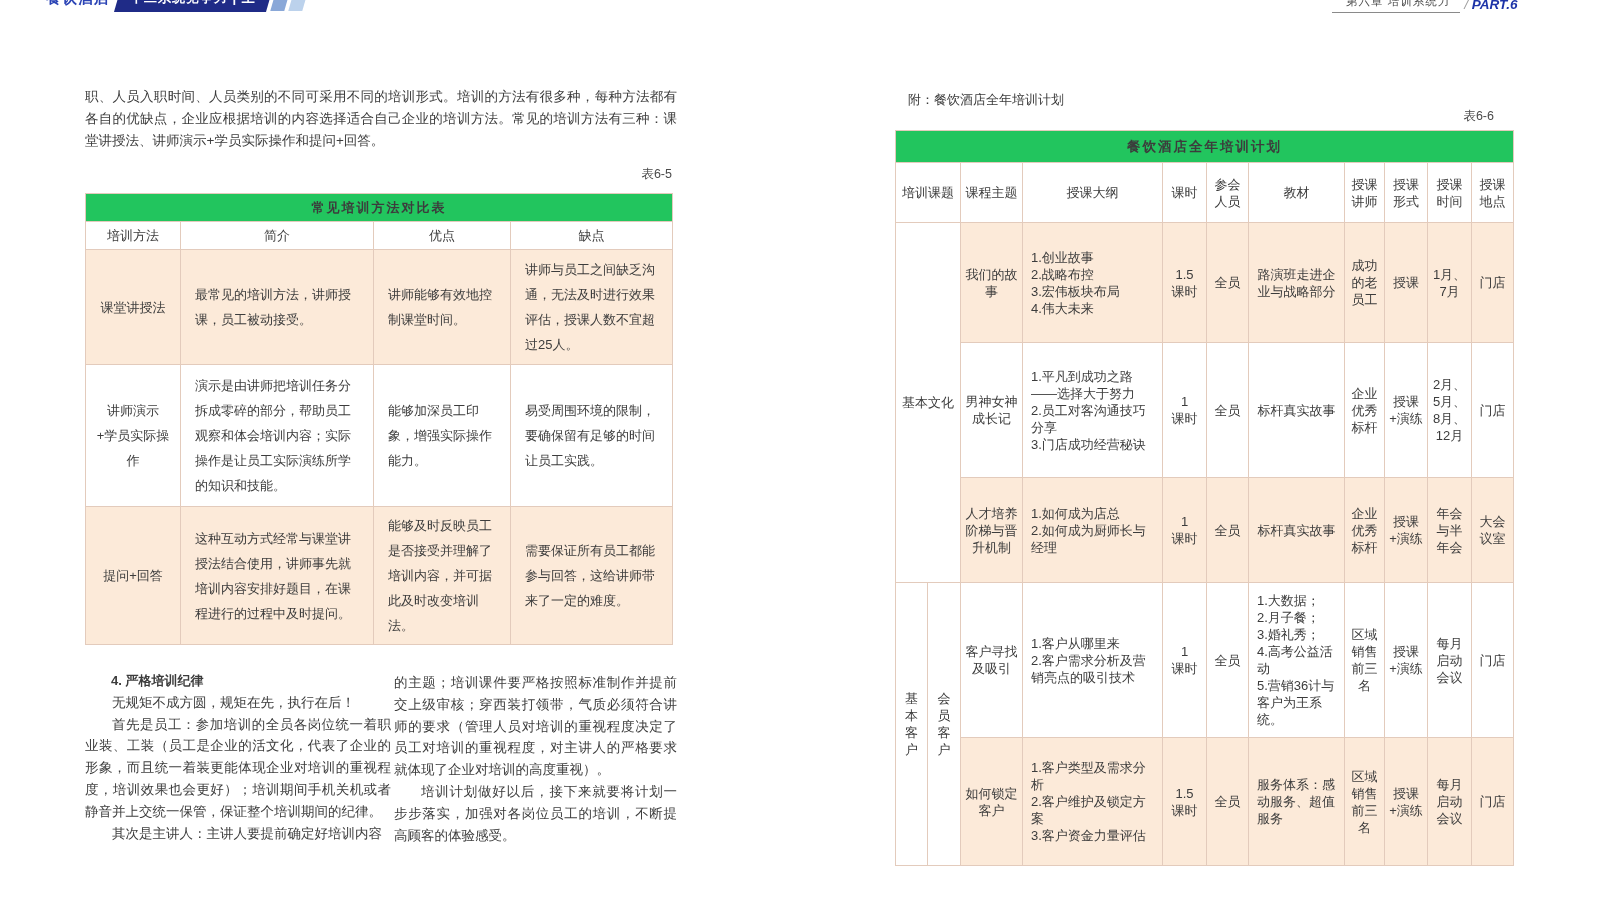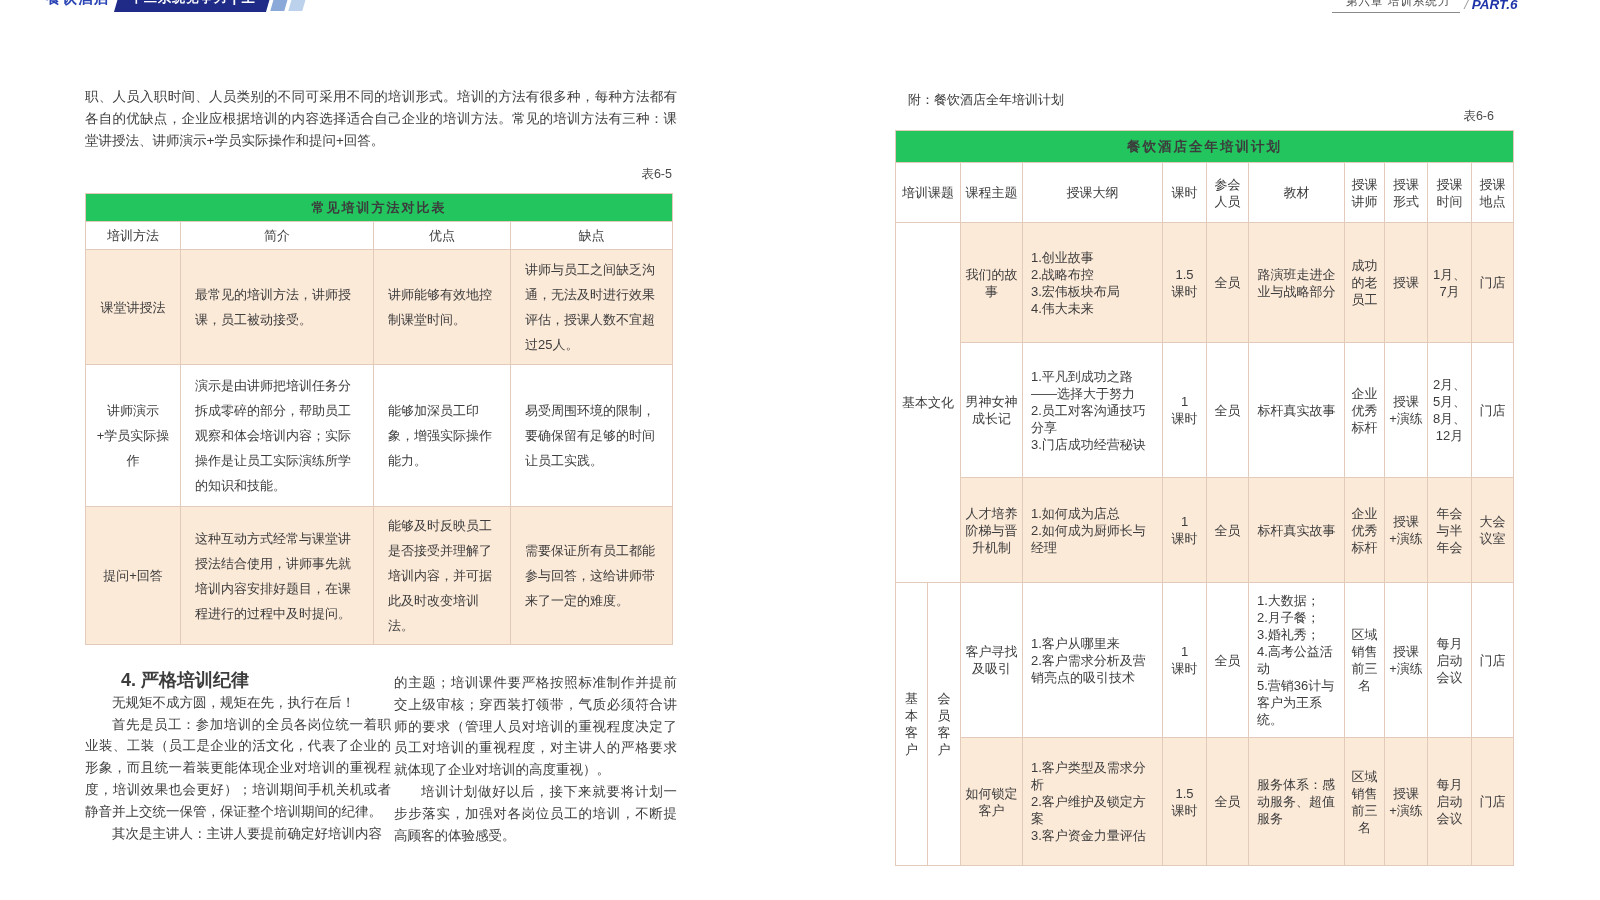--- a/index.html
+++ b/index.html
@@ -50,21 +50,21 @@
   
   .right-table { position:absolute; left:895px; top:130px; width:618px; }
   .right-table td { font-size:12px; line-height:17px; text-align:center; padding:3px 4px; }
   .right-table tr.title-row { height:32px; }
   .right-table tr.head-row { height:60px; }
   .right-table td.c-left { text-align:left; padding-left:8px; padding-right:4px; }
   .right-table td.tbl-title { font-size:13.5px; }
   
   .col-text p { margin:0; text-indent:2em; }
   .col-text p.noindent { text-indent:0; }
-  .sec-heading { font-weight:bold; font-size:18px; text-indent:2em; margin:0 0 3px 0; }
+  .sec-heading { font-weight:bold; font-size:13px; text-indent:2em; margin:0 0 3px 0; }
   .caption { position:absolute; font-size:13px; color:#3c3c3c; }
 </style>
 </head>
 <body>
 
 <div class="ribbon">
   <span class="brand">餐饮酒店</span>
   <div class="flag">
     <span>十二系统竞争力 | 上</span>
   </div>

